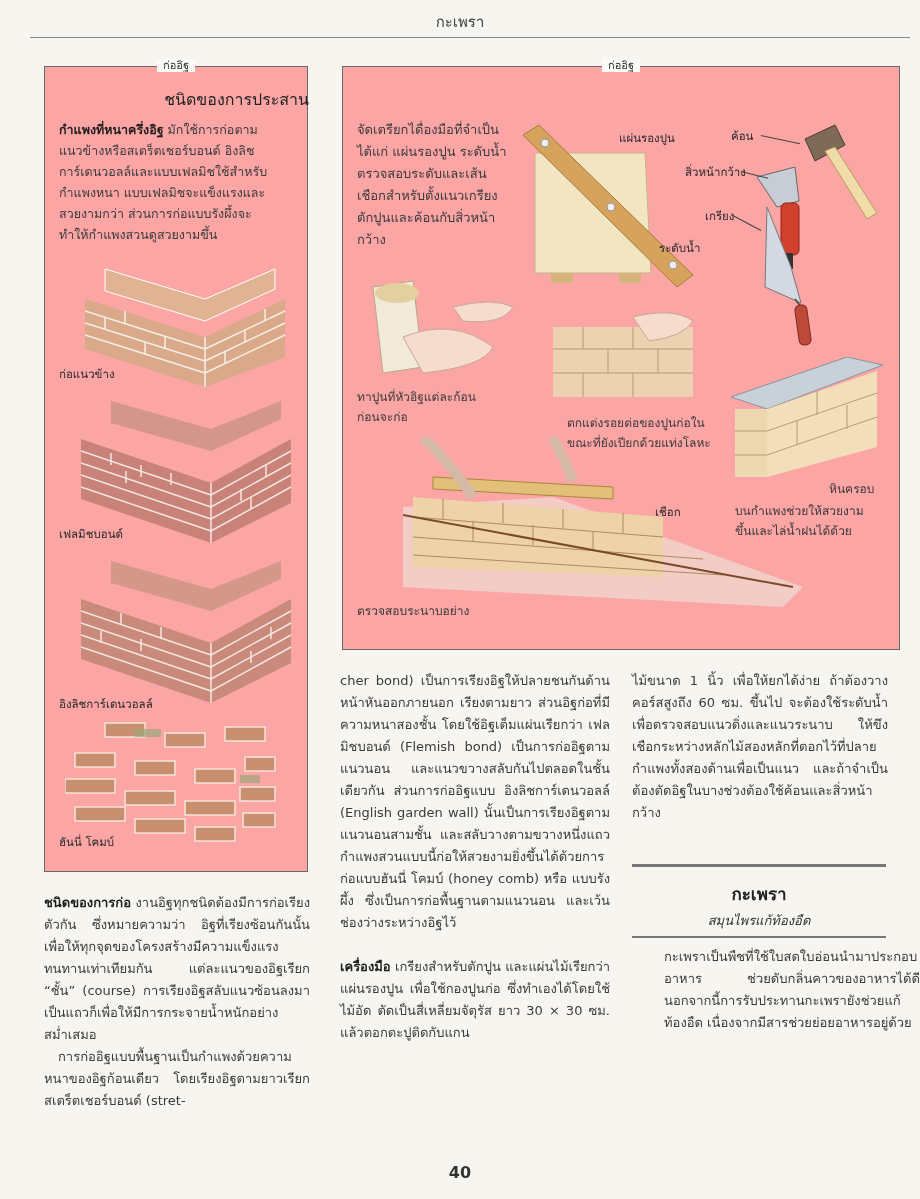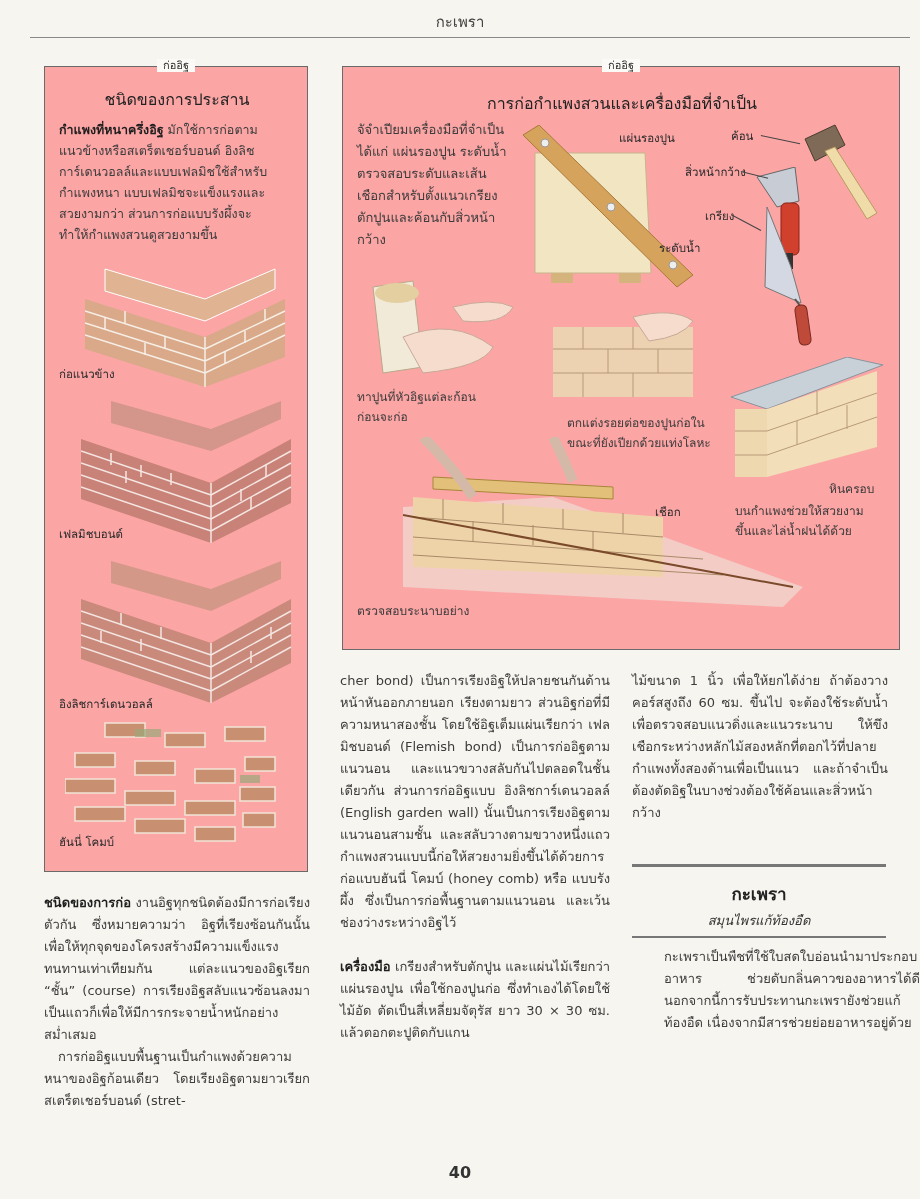--- a/index.html
+++ b/index.html
@@ -47,21 +47,21 @@
   .page-num { position: absolute; top: 1163px; left: 0; width: 920px; text-align: center; font-size: 16px; font-weight: bold; color: #333; }
 </style>
 </head>
 <body>
 
 <div class="running-head">กะเพรา</div>
 <div class="head-rule"></div>
 
 <div class="panel" style="left:44px; top:66px; width:264px; height:806px;">
   <div class="panel-tag"><span>ก่ออิฐ</span></div>
-  <div class="panel-title" style="left:0; top:20px; width:264px;">ชนิดของการประสาน</div>
+  <div class="panel-title" style="left:0; top:20px; width:264px;text-align:right;">ชนิดของการประสาน</div>
   <div class="body-text" style="position:absolute; left:14px; top:52px; width:246px; font-size:12.5px; line-height:21px;">
     <div><b>กำแพงที่หนาครึ่งอิฐ</b> <span>มักใช้การก่อตาม</span></div>
     <div>แนวข้างหรือสเตร็ตเชอร์บอนด์ อิงลิช</div>
     <div>การ์เดนวอลล์และแบบเฟลมิชใช้สำหรับ</div>
     <div>กำแพงหนา แบบเฟลมิชจะแข็งแรงและ</div>
     <div>สวยงามกว่า ส่วนการก่อแบบรังผึ้งจะ</div>
     <div>ทำให้กำแพงสวนดูสวยงามขึ้น</div>
   </div>
 
   <svg class="illus" style="left:40px; top:192px;" width="210" height="130" viewBox="0 0 210 130">
@@ -152,24 +152,23 @@
         <rect x="178" y="96" width="32" height="14"></rect>
     </g>
     <rect x="70" y="12" width="26" height="8" fill="#9aa87a" opacity="0.7"></rect>
     <rect x="175" y="58" width="20" height="8" fill="#9aa87a" opacity="0.7"></rect>
   </svg>
   <div class="label" style="left:14px; top:766px;">ฮันนี่ โคมบ์</div>
 </div>
 
 <div class="panel" style="left:342px; top:66px; width:558px; height:584px;">
   <div class="panel-tag"><span>ก่ออิฐ</span></div>
-  <div class="panel-title" style="left:0; top:24px; width:558px;">การก่อกำแพงสวนและเครื่องมือที่จำเป็น</div>
 
   <div class="body-text" style="position:absolute; left:14px; top:52px; width:172px; font-size:13px; line-height:22px;">
-    <div>จัจำเปียมเครื่องมือที่จำเป็น</div>
+    <div>จัดเตรียกไดื่องมือที่จำเป็น</div>
     <div>ได้แก่ แผ่นรองปูน ระดับน้ำ</div>
     <div>ตรวจสอบระดับและเส้น</div>
     <div>เชือกสำหรับตั้งแนวเกรียง</div>
     <div>ตักปูนและค้อนกับสิ่วหน้า</div>
     <div>กว้าง</div>
   </div>
 
   <svg class="illus" style="left:180px; top:58px;" width="180" height="170" viewBox="0 0 180 170">
     <polygon points="12,28 122,28 128,148 12,148" fill="#f2e5c2" stroke="#c8b58a"></polygon>
     <rect x="28" y="148" width="22" height="10" fill="#d4b47c"></rect>

